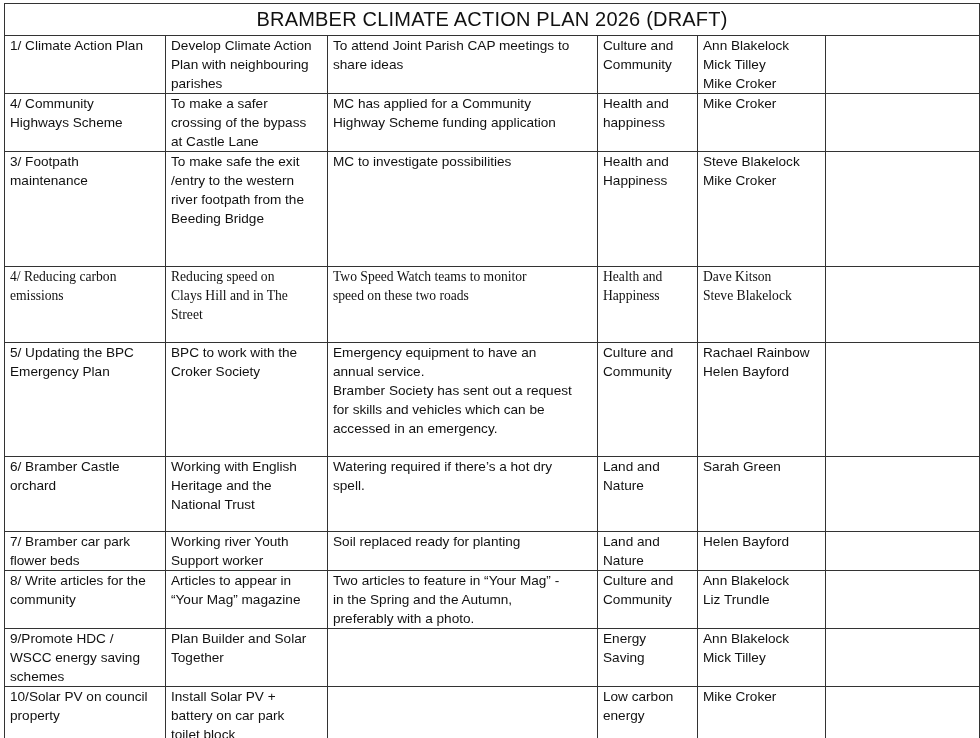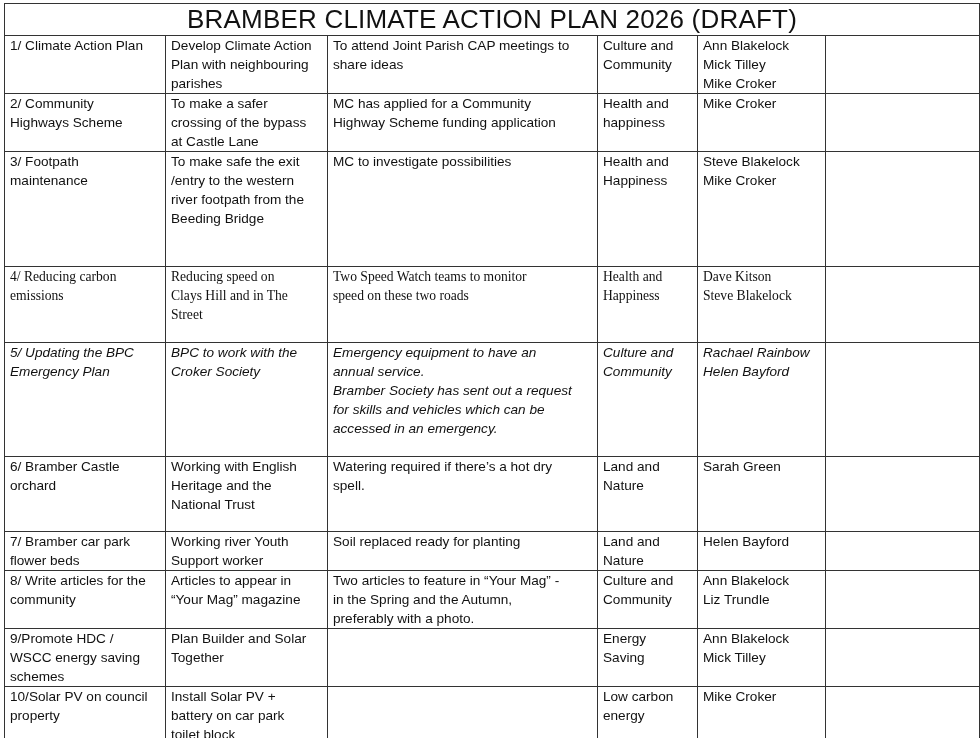--- a/index.html
+++ b/index.html
@@ -1,20 +1,20 @@
 <!DOCTYPE html>
 <html><head>
 <meta charset="utf-8">
 <style>
   html, body { margin: 0; padding: 0; background: #ffffff; }
   body { width: 980px; height: 738px; overflow: hidden; position: relative; font-family: "Liberation Sans", "DejaVu Sans", sans-serif; color: #111111; }
   .sheet { position: absolute; left: 4px; top: 3px; width: 975px; }
   table { border-collapse: collapse; width: 975px; table-layout: fixed; }
   td, th { border: 1.5px solid #333333; vertical-align: top; text-align: left; font-weight: normal; font-size: 13.6px; line-height: 19px; padding: 0 5px; overflow: hidden; }
-  .title-cell { text-align: center; font-size: 26px; line-height: 31px; height: 31px; padding: 0; letter-spacing: 0.2px; }
+  .title-cell { text-align: center; font-size: 20px; line-height: 31px; height: 31px; padding: 0; letter-spacing: 0.2px; }
   th { height: 16px; line-height: 16px; }
   .line { display: block; white-space: nowrap; }
 </style>
 </head>
 <body>
 
 <div class="sheet">
   <table>
     <colgroup id="cols">
         <col style="width: 161px;">
@@ -49,21 +49,21 @@
           </td>
           <td>
             <span class="line">Ann Blakelock</span>
             <span class="line">Mick Tilley</span>
             <span class="line">Mike Croker</span>
           </td>
           <td></td>
         </tr>
         <tr style="height: 58px;">
           <td>
-            <span class="line">2/ Community</span>
+            <span class="line">4/ Community</span>
             <span class="line">Highways Scheme</span>
           </td>
           <td>
             <span class="line">To make a safer</span>
             <span class="line">crossing of the bypass</span>
             <span class="line">at Castle Lane</span>
           </td>
           <td>
             <span class="line">MC has applied for a Community</span>
             <span class="line">Highway Scheme funding application</span>
@@ -118,21 +118,21 @@
           <td>
             <span class="line">Health and</span>
             <span class="line">Happiness</span>
           </td>
           <td>
             <span class="line">Dave Kitson</span>
             <span class="line">Steve Blakelock</span>
           </td>
           <td></td>
         </tr>
-        <tr style="height: 114px; font-style: italic;">
+        <tr style="height: 114px;">
           <td>
             <span class="line">5/ Updating the BPC</span>
             <span class="line">Emergency Plan</span>
           </td>
           <td>
             <span class="line">BPC to work with the</span>
             <span class="line">Croker Society</span>
           </td>
           <td>
             <span class="line">Emergency equipment to have an</span>

